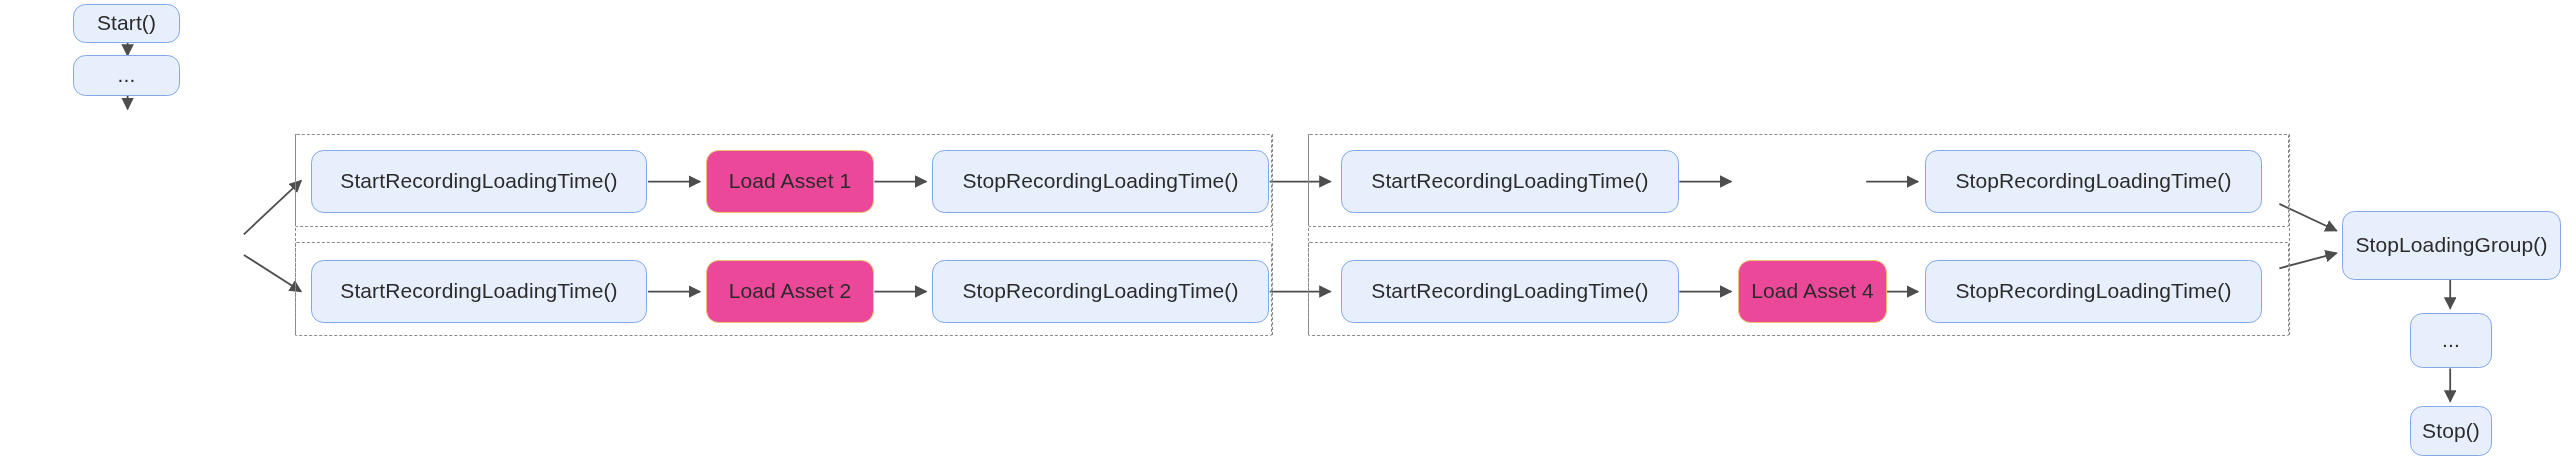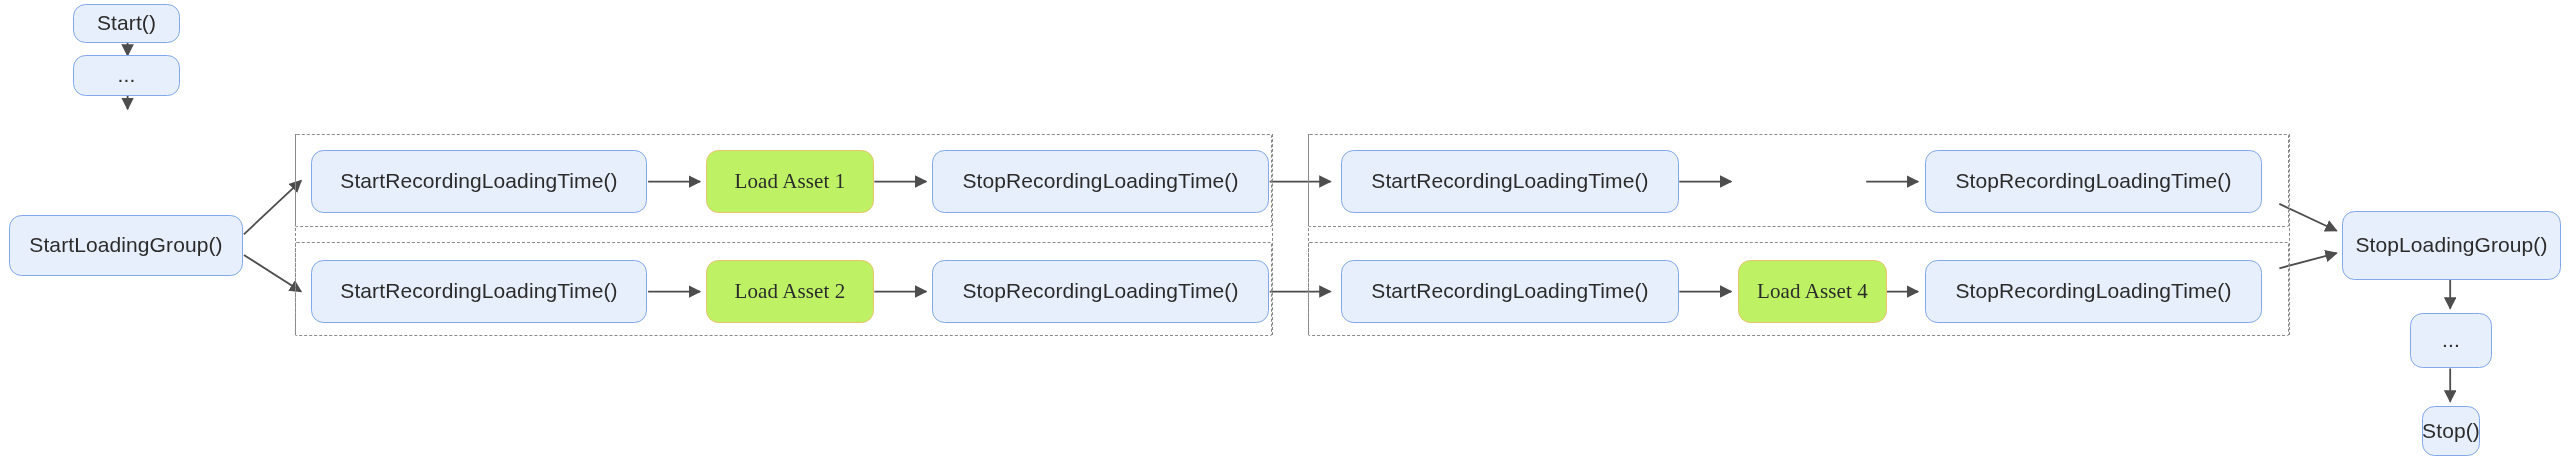--- a/index.html
+++ b/index.html
@@ -37,23 +37,22 @@
     letter-spacing: 0.1px;
     color: #2b2b2b;
     white-space: nowrap;
     user-select: none;
   }
   .node.blue {
     background: #e8effc;
     border: 1.8px solid #82a8ea;
   }
   .node.yellow {
-    background: #bef264;
+    background: #ec4899;
     border: 1.8px solid #e8c46b;
-    font-family: Liberation Serif, serif;
   }
   .group-box {
     position: absolute;
     box-sizing: border-box;
     border: 1.8px dashed #8a8a8a;
     border-radius: 1.8px;
     background: transparent;
   }
   .group-rail {
     position: absolute;
@@ -116,23 +115,20 @@
   <div class="group-rail" style="left:2289px; top:134px; height:201px;"></div>
 
   <div class="node blue" style="left:73px; top:3.6px; width:107px; height:39px;">
     <span>Start()</span>
   </div>
 
   <div class="node blue" style="left:73px; top:55px; width:107px; height:41px;">
     <span>...</span>
   </div>
 
-  <div class="node blue" style="left:9px; top:215px; width:234px; height:61px;">
-    <span>StartLoadingGroup()</span>
-  </div>
 
   <div class="node blue" style="left:311px; top:150px; width:336px; height:63px;">
     <span>StartRecordingLoadingTime()</span>
   </div>
 
   <div class="node yellow" style="left:706px; top:150px; width:168px; height:63px;">
     <span>Load Asset 1</span>
   </div>
 
   <div class="node blue" style="left:932px; top:150px; width:337px; height:63px;">
@@ -173,18 +169,18 @@
   </div>
 
   <div class="node blue" style="left:2342px; top:211px; width:219px; height:69px;">
     <span>StopLoadingGroup()</span>
   </div>
 
   <div class="node blue" style="left:2410px; top:313px; width:82px; height:55px;">
     <span>...</span>
   </div>
 
-  <div class="node blue" style="left:2410px; top:406px; width:58px; height:50px;margin-left:12px;">
+  <div class="node blue" style="left:2410px; top:406px; width:82px; height:50px;">
     <span>Stop()</span>
   </div>
 
 </div>
 
 
 </body></html>

